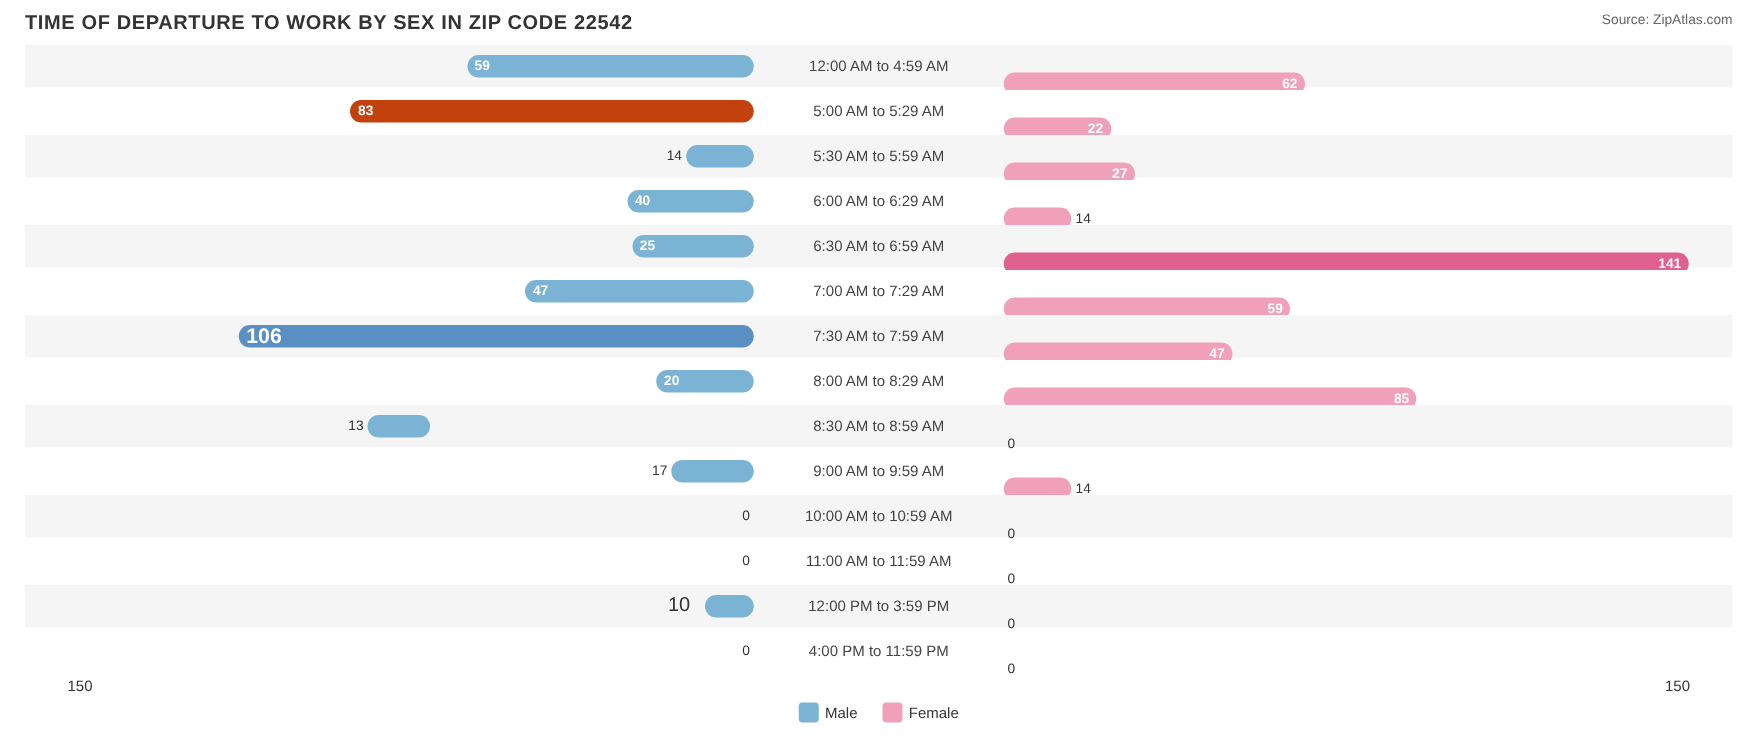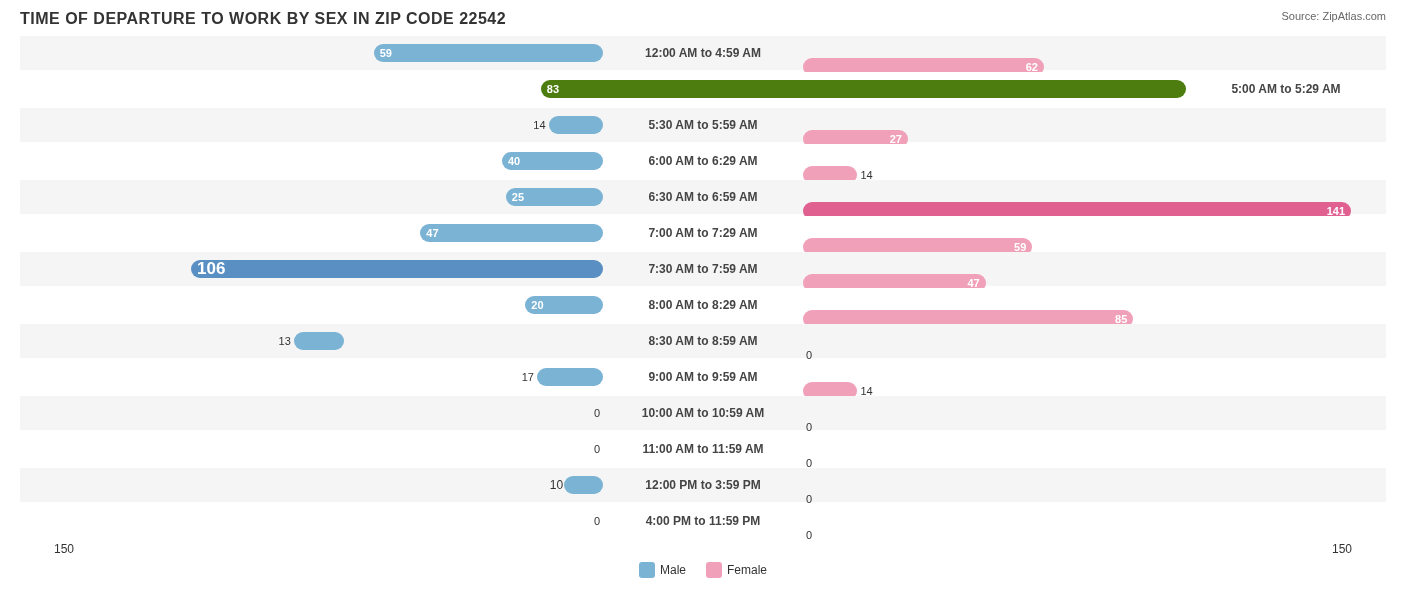--- a/index.html
+++ b/index.html
@@ -79,21 +79,20 @@
       justify-content: flex-end;
       padding-right: 6px;
     }
     .center-label {
       width: 200px;
       text-align: center;
       font-size: 12px;
       color: #444;
       flex-shrink: 0;
       padding: 0 8px;
-      font-weight: bold;
     }
     .axis-row {
       display: flex;
       align-items: center;
       margin-top: 4px;
     }
     .axis-left {
       width: 60px;
       text-align: right;
       font-size: 12px;
@@ -146,25 +145,30 @@
     </div>
     <div class="center-label">12:00 AM to 4:59 AM</div>
     <div class="right-bar-container" style="display:flex;justify-content:flex-start;align-items:center;flex:1;">
       <div class="bar bar-female" style="width:41.333333333333336%;background:#f0a0b8;">
         <span style="font-size:11px;font-weight:bold;color:#fff;">62</span>
       </div>
     </div>
   </div>
       <div class="row">
     <div class="left-bar-container" style="display:flex;justify-content:flex-end;align-items:center;flex:1;">
-      <div class="bar bar-male" style="width:55.333333333333336%;background:#4d7c0f;">
+      <div class="bar bar-male" style="width:55.333333333333336%;background:#c2410c;">
         <span style="font-size:11px;font-weight:bold;color:#fff;">83</span>
       </div>
     </div>
     <div class="center-label">5:00 AM to 5:29 AM</div>
+    <div class="right-bar-container" style="display:flex;justify-content:flex-start;align-items:center;flex:1;">
+      <div class="bar bar-female" style="width:14.666666666666666%;background:#f0a0b8;">
+        <span style="font-size:11px;font-weight:bold;color:#fff;">22</span>
+      </div>
+    </div>
   </div>
       <div class="row">
     <div class="left-bar-container" style="display:flex;justify-content:flex-end;align-items:center;flex:1;">
       <span style="font-size:11px;color:#333;margin-right:3px;">14</span>
         <div class="bar bar-male" style="width:9.333333333333334%;background:#7ab3d4;"></div>
     </div>
     <div class="center-label">5:30 AM to 5:59 AM</div>
     <div class="right-bar-container" style="display:flex;justify-content:flex-start;align-items:center;flex:1;">
       <div class="bar bar-female" style="width:18%;background:#f0a0b8;">
         <span style="font-size:11px;font-weight:bold;color:#fff;">27</span>
@@ -269,21 +273,21 @@
     <div class="left-bar-container" style="display:flex;justify-content:flex-end;align-items:center;flex:1;">
       <span style="font-size:11px;color:#333;margin-right:3px;">0</span>
     </div>
     <div class="center-label">11:00 AM to 11:59 AM</div>
     <div class="right-bar-container" style="display:flex;justify-content:flex-start;align-items:center;flex:1;">
       <span style="font-size:11px;color:#333;margin-left:3px;">0</span>
     </div>
   </div>
       <div class="row">
     <div class="left-bar-container" style="display:flex;justify-content:flex-end;align-items:center;flex:1;">
-      <span style="font-size:12px;color:#333;margin-right:1px;">10</span>
+      <span style="font-size:16px;color:#333;margin-right:12px;">10</span>
         <div class="bar bar-male" style="width:6.666666666666667%;background:#7ab3d4;"></div>
     </div>
     <div class="center-label">12:00 PM to 3:59 PM</div>
     <div class="right-bar-container" style="display:flex;justify-content:flex-start;align-items:center;flex:1;">
       <span style="font-size:11px;color:#333;margin-left:3px;">0</span>
     </div>
   </div>
       <div class="row">
     <div class="left-bar-container" style="display:flex;justify-content:flex-end;align-items:center;flex:1;">
       <span style="font-size:11px;color:#333;margin-right:3px;">0</span>

